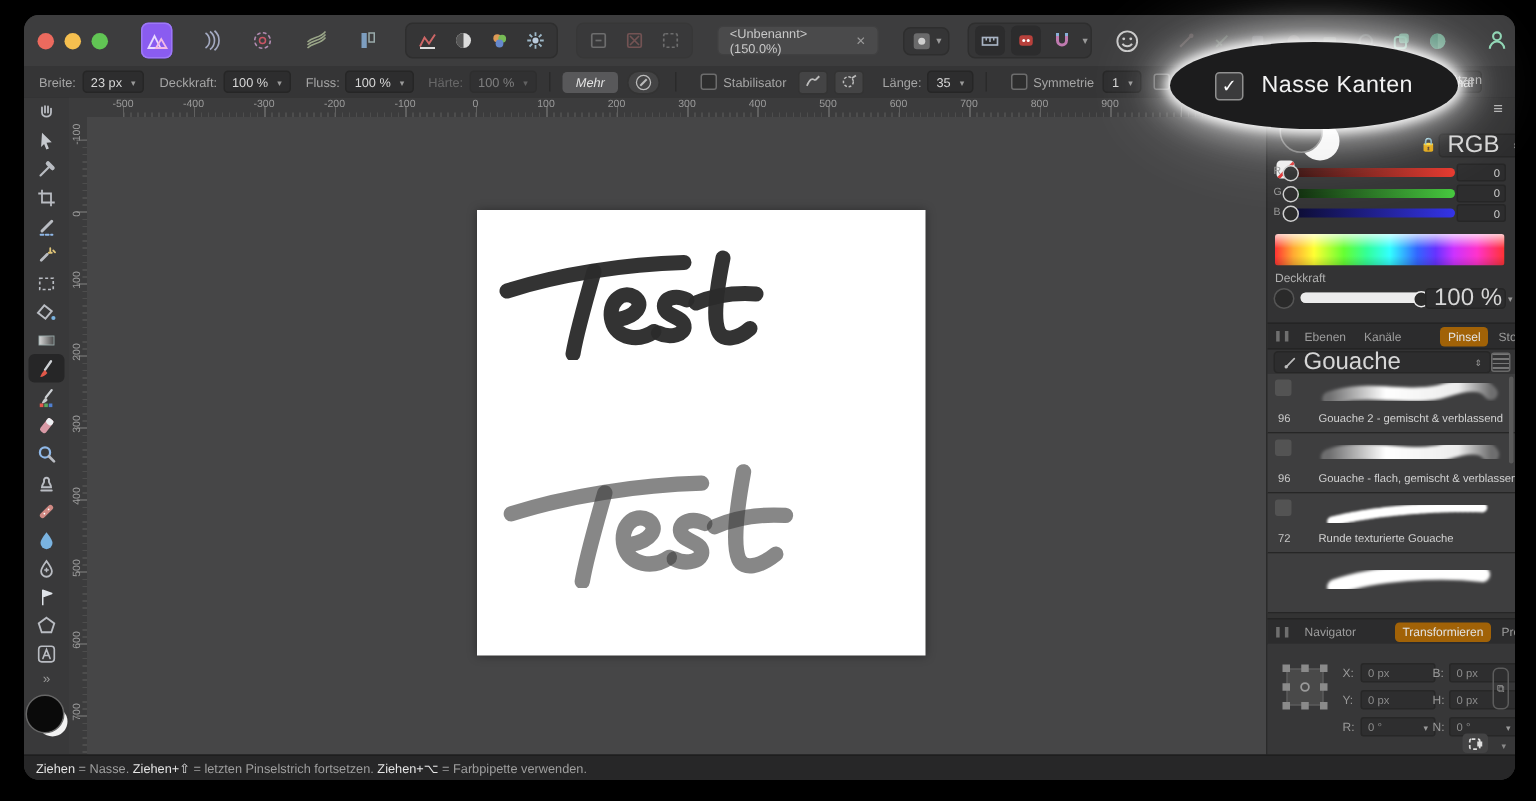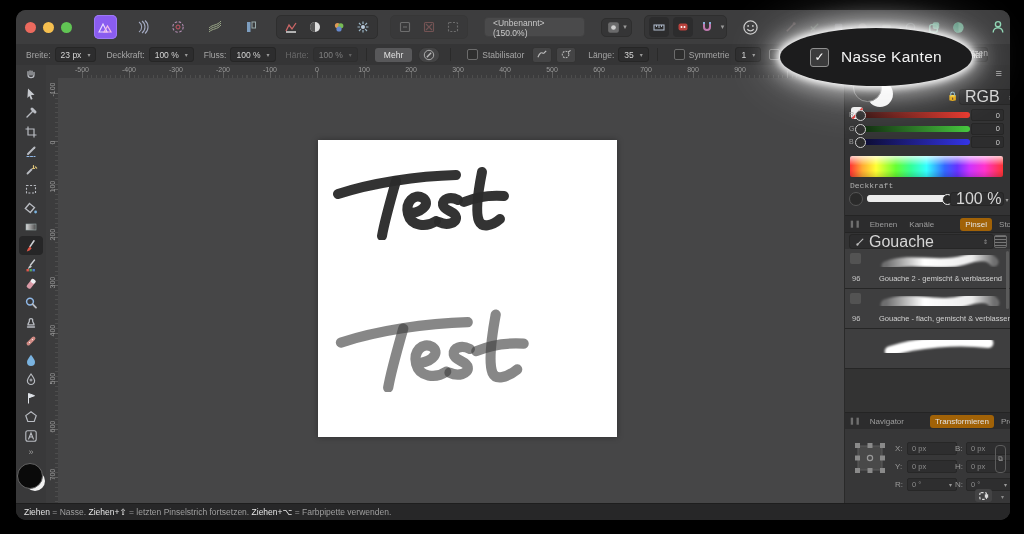--- a/index.html
+++ b/index.html
@@ -11,32 +11,32 @@
   #topbar{position:absolute;left:0;top:0;width:100%;height:34px;background:#3d3d3e;
     border-bottom:1px solid #2c2c2c;display:flex;align-items:center;}
   .tl{width:11px;height:11px;border-radius:50%;margin-right:7px;}
   .traffic{display:flex;margin-left:9px;margin-right:8px;}
   .persona{width:24px;height:24px;border-radius:5px;display:flex;align-items:center;justify-content:center;margin:0 7px;}
   .persona.sel{background:#8a5cf0;box-shadow:0 0 0 1px #9d79f5 inset;}
   .tbtn{width:20px;height:20px;border-radius:4px;display:flex;align-items:center;justify-content:center;margin:0 2px;}
   .grp{display:flex;align-items:center;background:#353536;border:1px solid #2e2e2e;border-radius:5px;padding:1px 2px;margin:0 6px;}
   .dim{opacity:.38;}
   .doc-pill{height:18px;background:#4a4a4b;border:1px solid #404041;border-radius:4px;color:#c9c9c9;
-    font-size:8.5px;display:flex;align-items:center;padding:0 8px;margin:0 10px;gap:7px;flex-direction:column;}
+    font-size:8.5px;display:flex;align-items:center;padding:0 8px;margin:0 10px;gap:7px;}
   .doc-x{color:#9a9a9a;font-size:8px;}
   .chev{color:#9a9a9a;font-size:7px;margin-left:2px;}
   .faded{opacity:.22;}
   
   #ctxbar{position:absolute;left:0;top:34px;width:100%;height:21px;background:#353536;
     border-bottom:1px solid #282828;display:flex;align-items:center;font-size:8.5px;color:#a6a6a6;}
   .ctx-label{margin:0 4px 0 10px;white-space:nowrap;}
   .pill{background:#2d2d2e;border:1px solid #262626;border-radius:3px;color:#d6d6d6;height:13px;
     display:flex;align-items:center;padding:0 5px;gap:4px;white-space:nowrap;}
   .pill .chev{font-size:6px;}
-  .btn{background:#58585a;border-radius:3px;color:#e3e3e3;height:14px;display:flex;align-items:center;padding:0 9px;}
+  .btn{background:#58585a;border-radius:3px;color:#e3e3e3;height:14px;display:flex;align-items:center;padding:0 9px;font-style:italic;}
   .vsep{width:1px;height:13px;background:#2a2a2a;margin:0 8px;}
   .cbx-sm{width:9px;height:9px;border:1px solid #6c6c6c;border-radius:2px;background:#2e2e2e;margin:0 4px 0 8px;}
   .iconbtn{width:18px;height:14px;background:#444445;border:1px solid #333;border-radius:3px;
     display:flex;align-items:center;justify-content:center;margin:0 2px;}
   .ctx-dim{opacity:.45;}
   #ctx-protect-right{position:absolute;right:22px;top:4px;color:#a6a6a6;}
   
   #toolstrip{position:absolute;left:0;top:55px;width:30px;bottom:17px;background:#39393a;border-right:1px solid #2d2d2d;}
   .tool{width:24px;height:19px;margin:0 auto;display:flex;align-items:center;justify-content:center;border-radius:4px;}
   .tool.sel{background:#262627;}
@@ -74,21 +74,21 @@
   #channel-rows{position:absolute;left:0;top:44px;width:100%;}
   .ch-row{position:absolute;left:0;width:100%;height:12px;}
   .ch-label{position:absolute;left:4px;top:2px;font-size:7px;color:#9a9a9a;}
   .ch-track{position:absolute;left:12px;right:40px;top:3px;height:6px;border-radius:3px;}
   .ch-knob{position:absolute;left:10px;top:1px;width:9px;height:9px;border-radius:50%;background:#2c2c2c;border:1px solid #cfcfcf;}
   .ch-val{position:absolute;right:6px;top:0;width:28px;height:10px;background:#2d2d2e;border:1px solid #262626;
     border-radius:2px;color:#cfcfcf;font-size:7.5px;display:flex;align-items:center;justify-content:flex-end;padding-right:3px;}
   #spectrum{position:absolute;left:5px;right:7px;top:91px;height:21px;border-radius:2px;
     background:linear-gradient(rgba(255,255,255,.75),rgba(255,255,255,0) 45%,rgba(0,0,0,0) 70%,rgba(0,0,0,.15)),
     linear-gradient(90deg,#f33 0%,#fa3 8%,#ff3 17%,#6f3 30%,#3f9 40%,#3ff 50%,#36f 62%,#63f 70%,#c3f 78%,#f3c 88%,#f33 100%);}
-  #opacity-label{position:absolute;left:5px;top:116px;font-size:8px;color:#b0b0b0;font-family:Liberation Mono, monospace;}
+  #opacity-label{position:absolute;left:5px;top:116px;font-size:8px;color:#b0b0b0;}
   #opacity-row{position:absolute;left:0;top:126px;width:100%;height:14px;}
   #opacity-knob-l{position:absolute;left:4px;top:1px;width:12px;height:12px;border-radius:50%;background:#2a2a2a;border:1px solid #555;}
   #opacity-track{position:absolute;left:22px;right:56px;top:4px;height:7px;border-radius:4px;background:#b5b5b5;
     background-image:linear-gradient(45deg,#8b8b8b 25%,transparent 25% 75%,#8b8b8b 75%),
       linear-gradient(45deg,#8b8b8b 25%,transparent 25% 75%,#8b8b8b 75%);
     background-size:5px 5px;background-position:0 0,2.5px 2.5px;}
   #opacity-fill{position:absolute;left:0;top:0;bottom:0;right:6px;background:#ececec;border-radius:4px;}
   #opacity-knob-r{position:absolute;right:1px;top:-1px;width:9px;height:9px;border-radius:50%;background:#2a2a2a;border:1.5px solid #efefef;}
   #opacity-pill{position:absolute;right:6px;top:1px;width:42px;height:12px;}
   
@@ -666,20 +666,31 @@
                   <stop offset="0" stop-color="#fff" stop-opacity=".25"></stop>
                   <stop offset=".35" stop-color="#fff"></stop>
                   <stop offset=".8" stop-color="#fff" stop-opacity=".9"></stop>
                   <stop offset="1" stop-color="#fff" stop-opacity=".25"></stop>
                 </linearGradient>
               </defs>
               <path d="M12,15 C40,5 70,19 95,11 S125,9 128,13" fill="none" stroke="url(#bf2)" stroke-width="12" stroke-linecap="round" filter="url(#b2)"></path>
             </svg>
             <span class="brush-num">96</span>
             <span class="brush-name">Gouache - flach, gemischt &amp; verblassend</span>
+          </div>
+          <div class="brush-item">
+            <div class="brush-thumb"></div>
+            <svg class="brush-stroke" viewBox="0 0 140 26">
+              <filter id="b3">
+                <feGaussianBlur stdDeviation="0.7"></feGaussianBlur>
+              </filter>
+              <path d="M14,18 C45,10 90,7 122,8" fill="none" stroke="#fff" stroke-width="7" stroke-linecap="round" filter="url(#b3)" stroke-dasharray="2 1.6"></path>
+            </svg>
+            <span class="brush-num">72</span>
+            <span class="brush-name">Runde texturierte Gouache</span>
           </div>
           <div class="brush-item">
             <svg class="brush-stroke" viewBox="0 0 140 26">
               <filter id="b4">
                 <feGaussianBlur stdDeviation="1.1"></feGaussianBlur>
               </filter>
               <path d="M16,22 C45,12 90,9 122,13" fill="none" stroke="#fff" stroke-width="11" stroke-linecap="round" filter="url(#b4)"></path>
             </svg>
             <span class="brush-num"></span>
             <span class="brush-name"></span>

